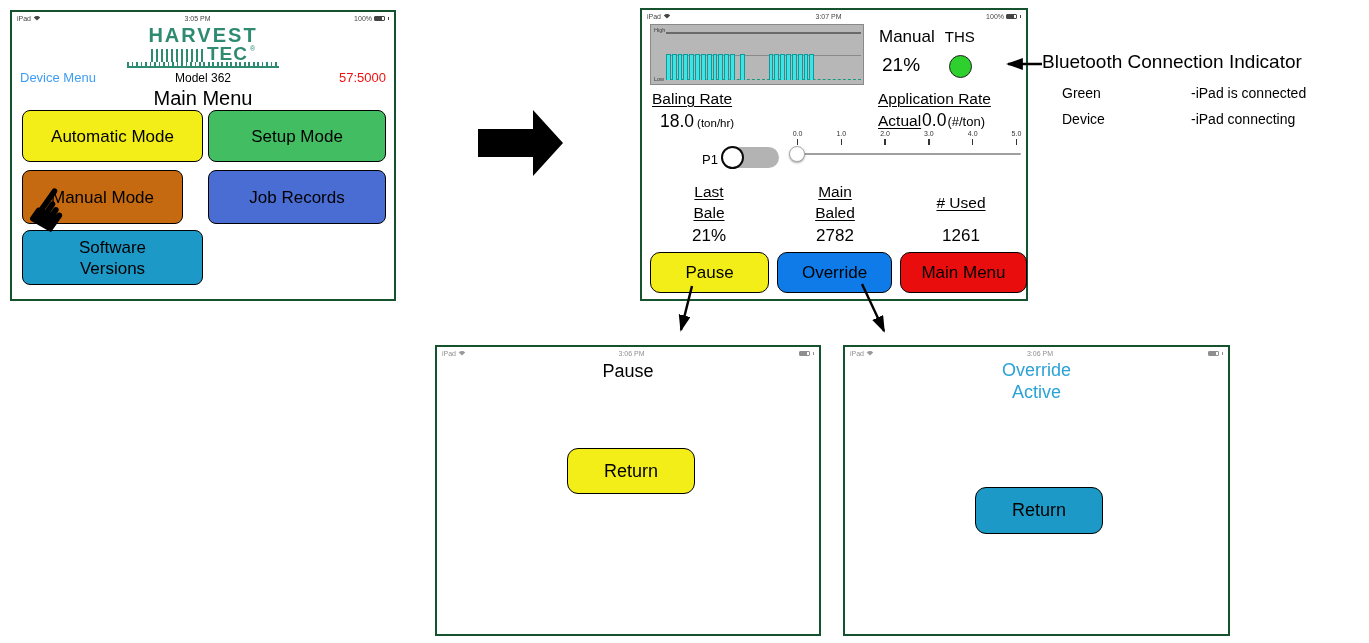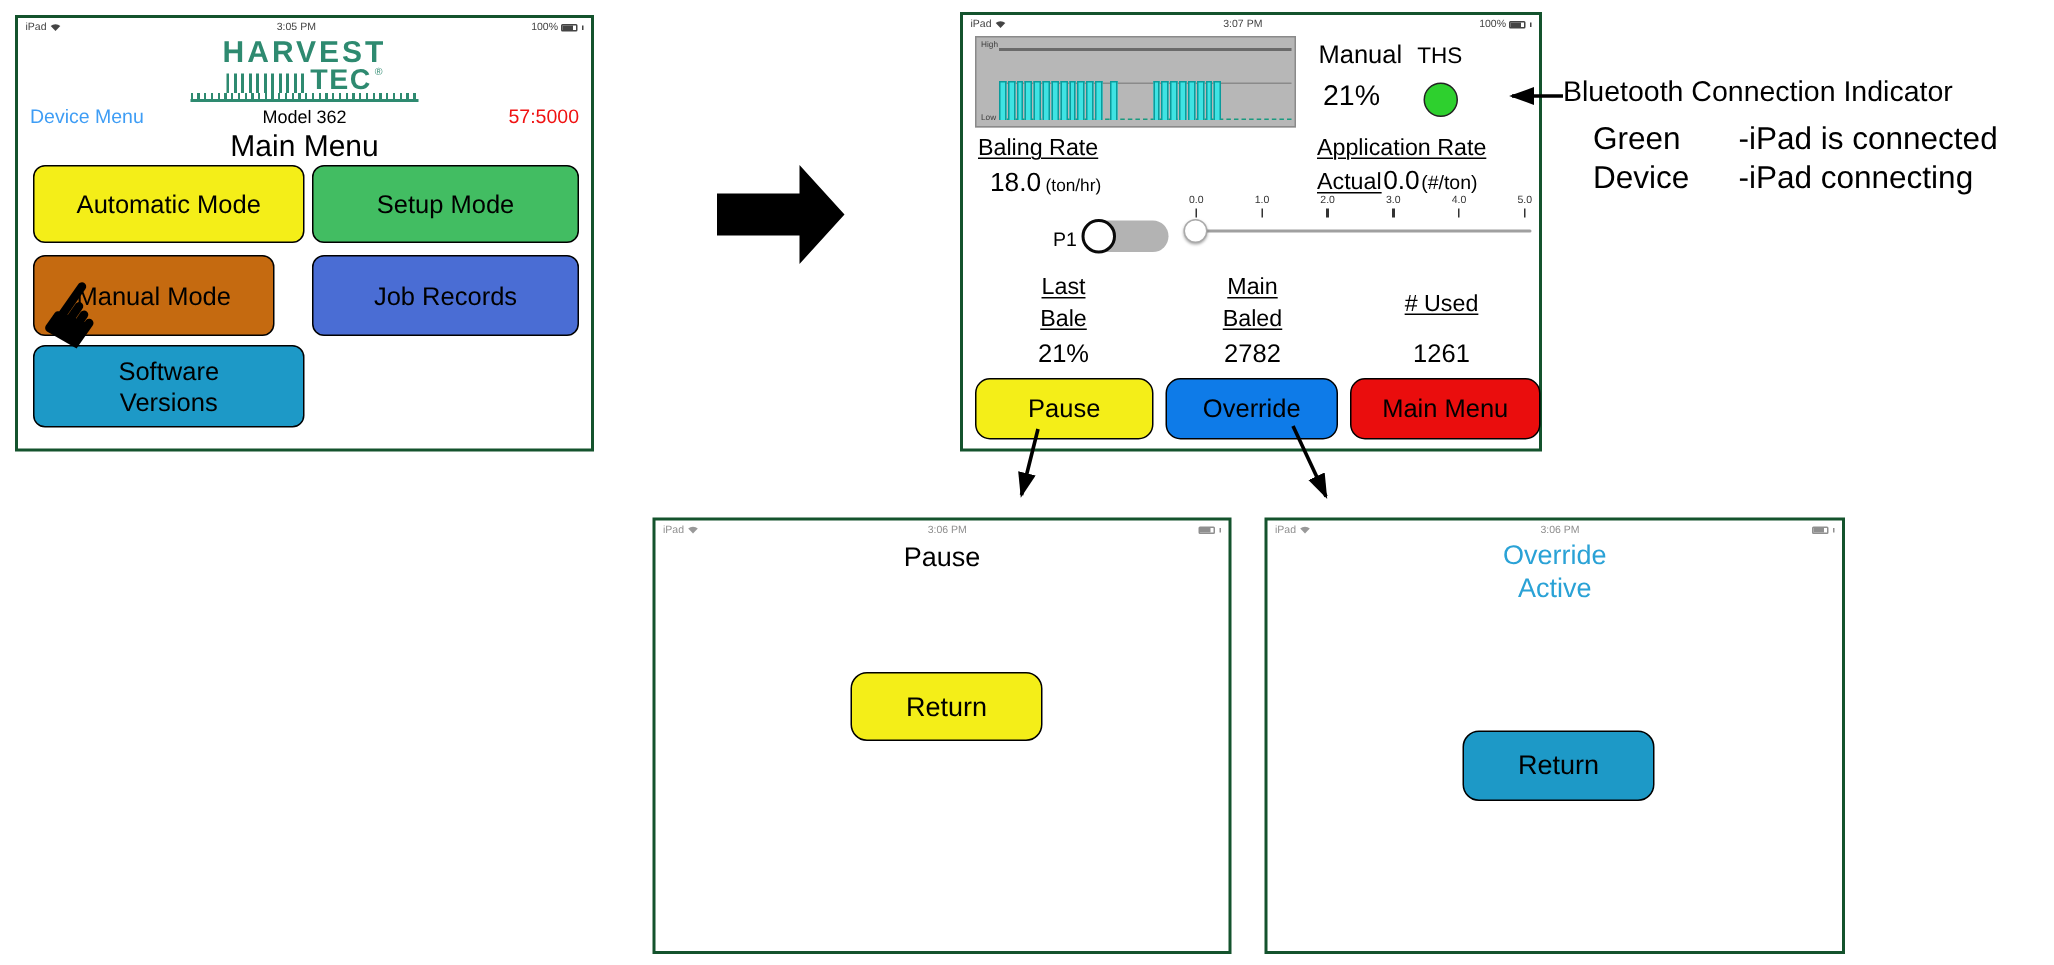--- a/index.html
+++ b/index.html
@@ -97,21 +97,21 @@
   .scr-btn { position:absolute; top:242px; height:41px; border:1.7px solid #000; border-radius:10px;
     display:flex; align-items:center; justify-content:center; font-size:17px; }
   #btn-pause { left:8px; width:119px; background:var(--yellow); }
   #btn-override { left:135px; width:115px; background:var(--bright-blue); }
   #btn-mainmenu { left:258px; width:127px; background:var(--red); }
 
   
   #bt-legend { position:absolute; left:1042px; top:51px; width:324px; }
   #bt-legend-title { font-size:19px; font-weight:400; white-space:nowrap; }
   #bluetooth-legend-rows { margin:7px 0 0 20px; }
-  .bt-row { display:flex; font-size:21px; line-height:26px; }
+  .bt-row { display:flex; font-size:14px; line-height:26px;gap:32px; }
   .bt-name { width:97px; }
   .bt-desc { flex:1; }
 
   
   #screen-pause { left:435px; top:345px; width:386px; height:291px; }
   #pause-title { position:absolute; left:0; right:0; top:14px; text-align:center; font-size:18px; }
   #btn-return-pause { position:absolute; left:130px; top:101px; width:128px; height:46px;
     background:var(--yellow); border:1.6px solid #000; border-radius:11px;
     display:flex; align-items:center; justify-content:center; font-size:18px; }
 

